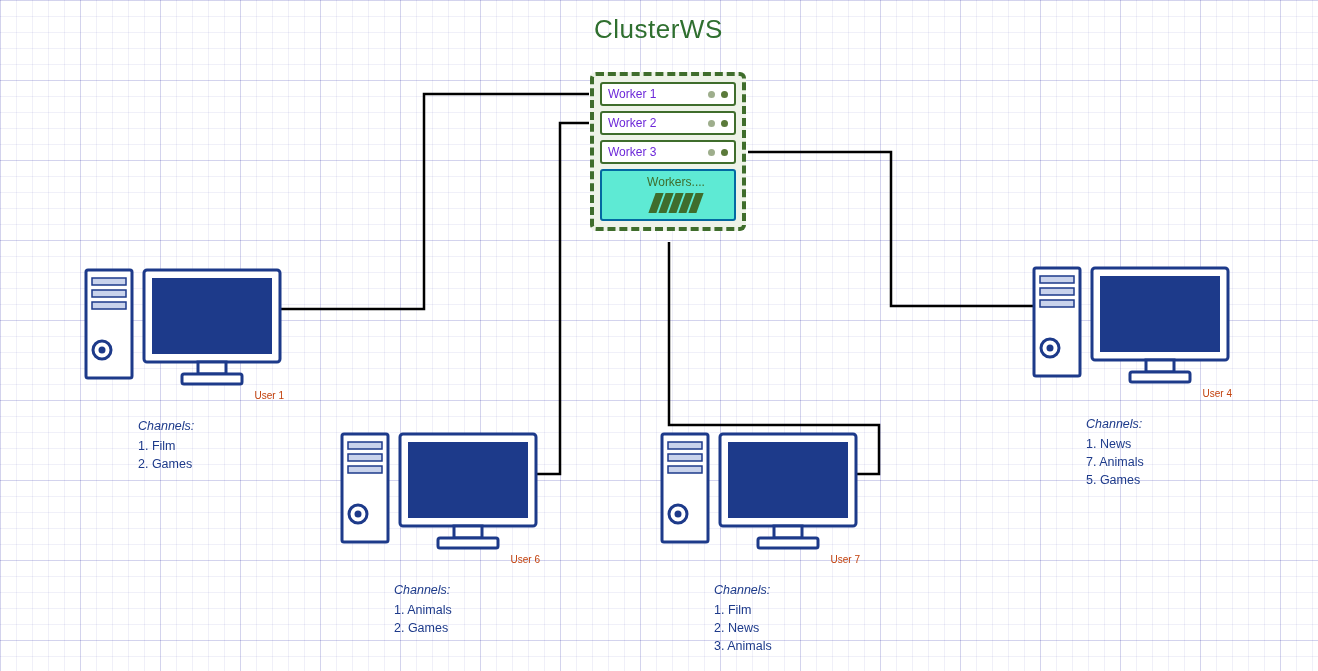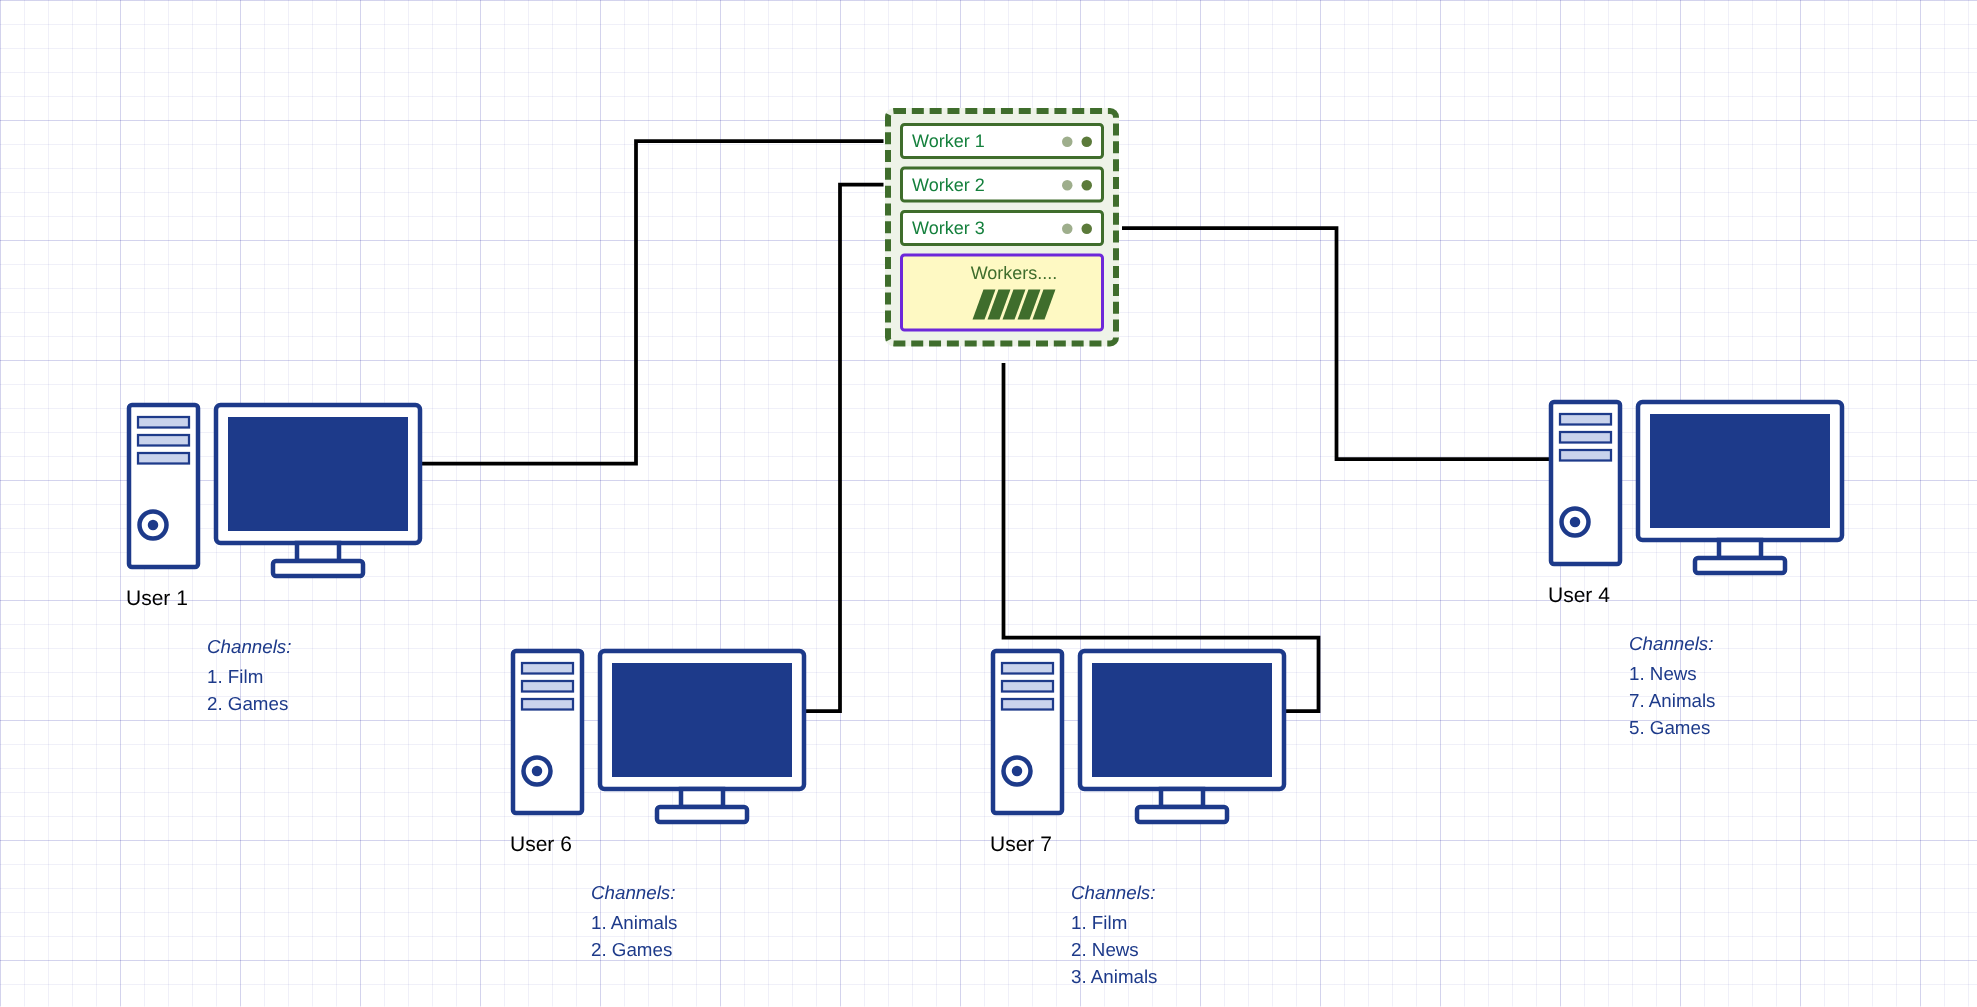--- a/index.html
+++ b/index.html
@@ -40,36 +40,36 @@
   .worker-row{
     border:2px solid #3f6d2c;
     border-radius:3px;
     background:#fff;
     margin-bottom:5px;
     padding:3px 6px;
     display:flex;
     align-items:center;
     gap:6px;
     font-size:12px;
-    color:#15803d;
+    color:#6d28d9;
   }
   .worker-row .label{flex:1;}
   .led{width:7px;height:7px;border-radius:50%;background:#9eae8c;display:inline-block;}
   .led.on{background:#5b7a3a;}
   .workers-box{
-    border:2px solid #6d28d9;border-radius:3px;background:#fef9c3;
+    border:2px solid #0369a1;border-radius:3px;background:#5eead4;
     padding:4px 6px 6px 22px;color:#3f6d2c;font-size:12px;text-align:center;
   }
   .hatches{display:flex;justify-content:center;gap:2px;margin-top:4px;}
   .hatch{display:inline-block;width:8px;height:20px;background:#3f6d2c;transform:skewX(-20deg);}
 
   
   .computer{position:absolute;}
   .pc-label{
-    font-size:14px;color:#000000;margin-top:4px;text-align:left;
+    font-size:10px;color:#c2410c;margin-top:4px;text-align:right;
   }
   .pc-channels{
     font-size:12.5px;color:#1d3a8a;line-height:1.45;margin-top:16px;
   }
   .pc-channels .hdr{margin-bottom:2px;font-style:italic;}
 
   svg.computer-svg{display:block;}
   svg.wires{position:absolute;inset:0;pointer-events:none;}
   .wire{stroke:#000;stroke-width:2.5;fill:none;}
 
@@ -85,20 +85,21 @@
 
     <path class="wire" d="M281 309 L424 309 L424 94 L589 94"></path>
 
     <path class="wire" d="M536 474 L560 474 L560 123 L589 123"></path>
 
     <path class="wire" d="M855 474 L879 474 L879 425 L669 425 L669 242"></path>
 
     <path class="wire" d="M1033 306 L891 306 L891 152 L748 152"></path>
   </svg>
 
+  <div class="node title" style="left:594px;top:14px;">ClusterWS</div>
 
   <div class="node server" style="left:590px;top:72px;">
     <div class="worker-row">
       <span class="label">Worker 1</span>
       <span class="led"></span>
       <span class="led on"></span>
     </div>
     <div class="worker-row">
       <span class="label">Worker 2</span>
       <span class="led"></span>

